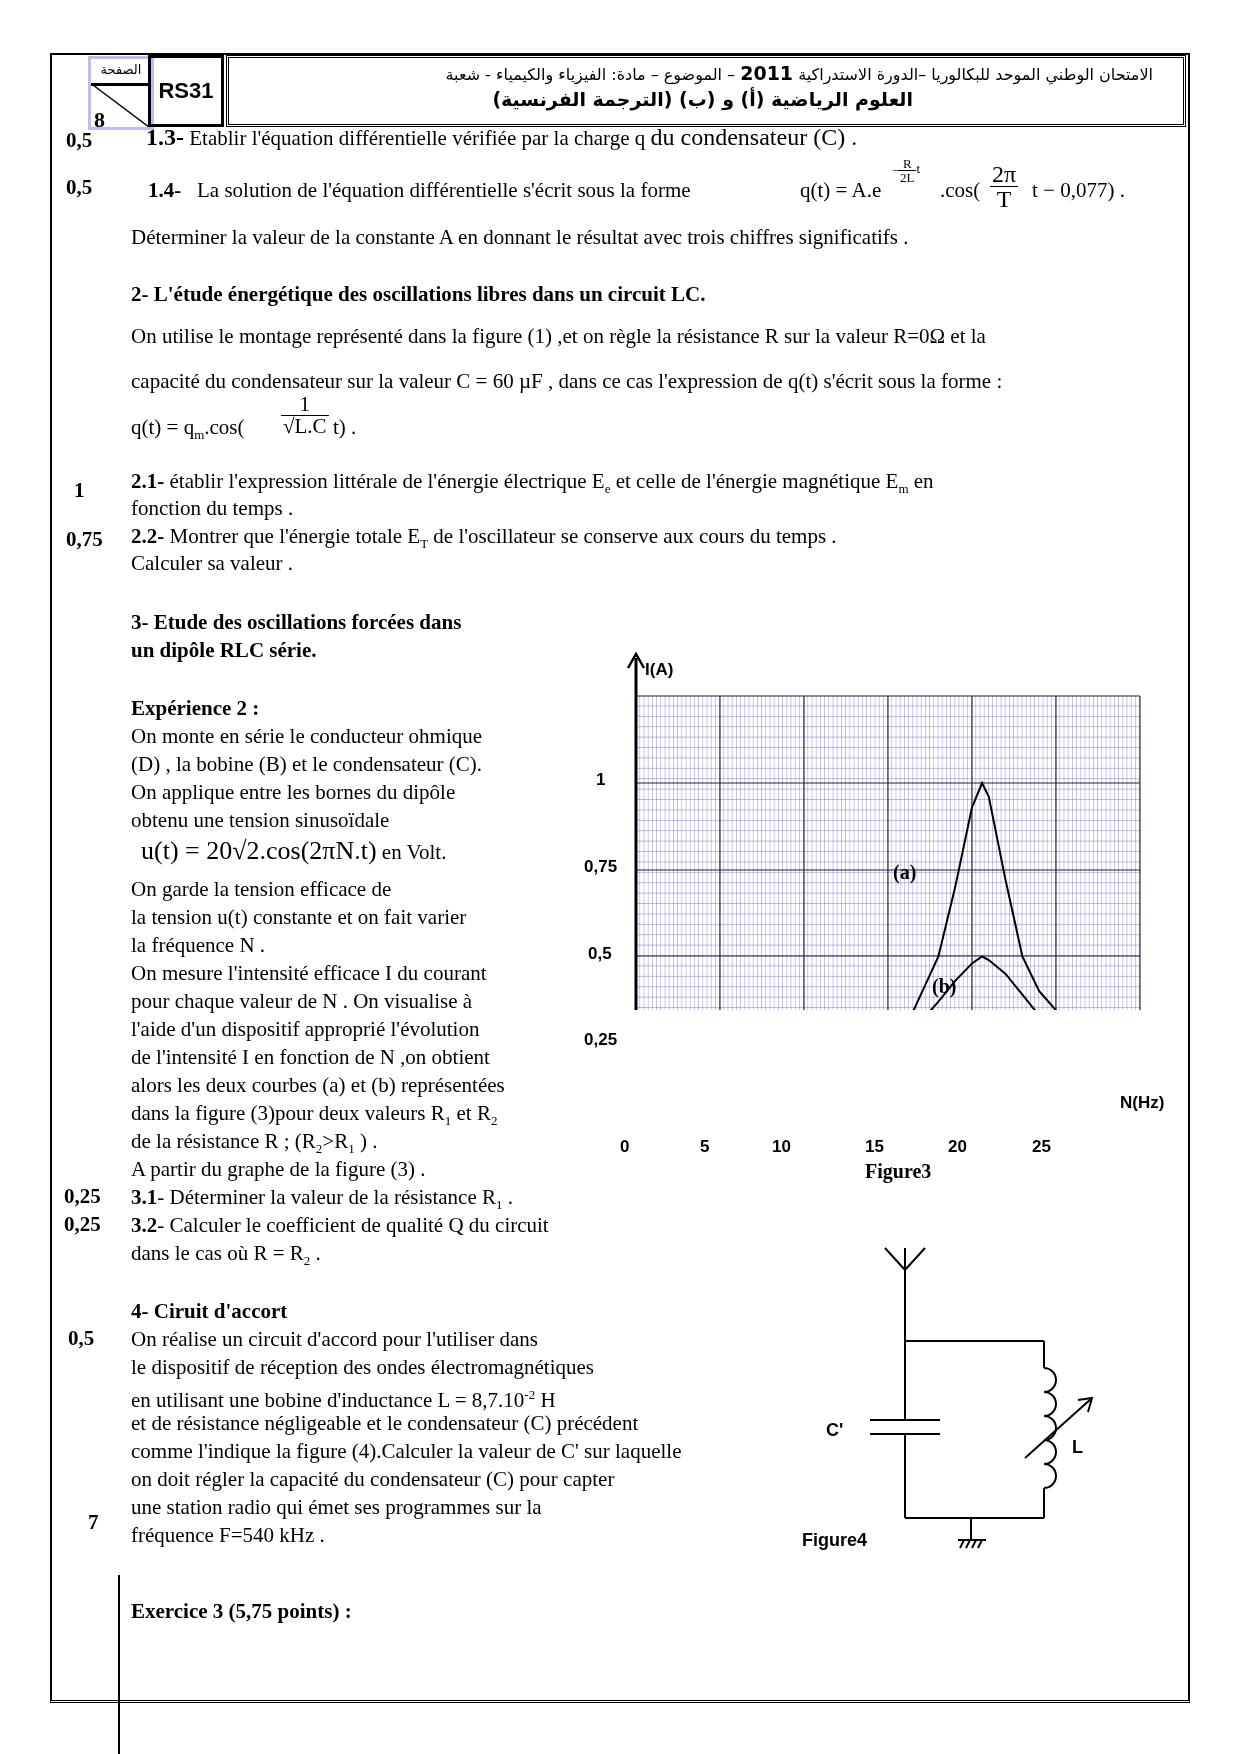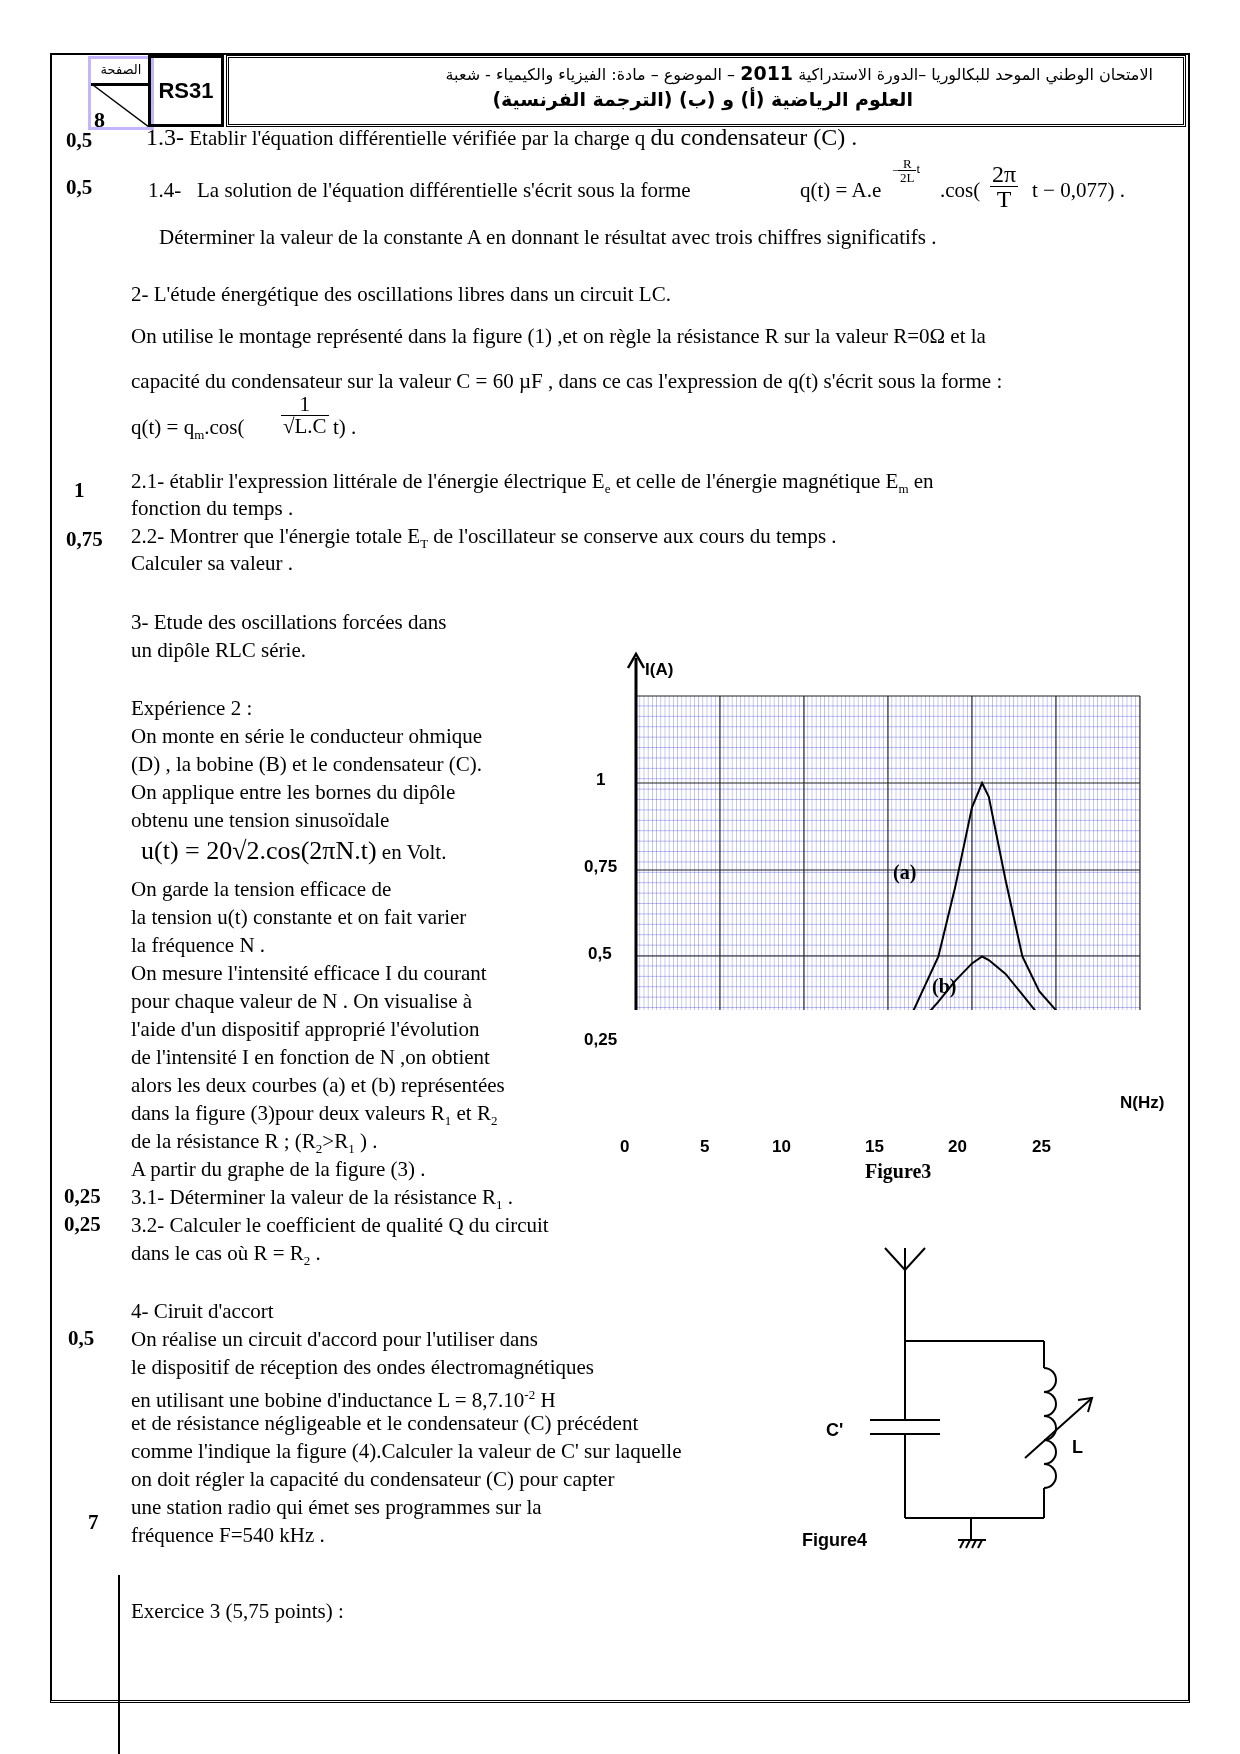--- a/index.html
+++ b/index.html
@@ -18,21 +18,21 @@
   .code-box { position:absolute; left:148px; top:55px; width:76px; height:72px; border:3px solid #000;
               box-sizing:border-box; font-family:"Liberation Sans", sans-serif; font-weight:bold;
               font-size:22px; line-height:66px; text-align:center; }
   .title-box { position:absolute; left:226px; top:55px; width:960px; height:72px; border:3px double #000;
                box-sizing:border-box; direction:rtl; font-family:"DejaVu Sans", sans-serif; }
   .title-box .l1 { position:absolute; right:30px; top:4px; font-size:16px; white-space:nowrap; }
   .title-box .l1 b { font-size:19px; }
   .title-box .l2 { position:absolute; right:270px; top:30px; font-size:19px; font-weight:bold; white-space:nowrap; }
   .mark { position:absolute; font-weight:bold; font-size:21px; }
   .t { position:absolute; font-size:21px; white-space:nowrap; line-height:26px; }
-  .bold { font-weight:normal; }
+  .bold { font-weight:bold; }
   .frac { display:inline-block; vertical-align:middle; text-align:center; line-height:1; }
   .frac .n { display:block; border-bottom:1px solid #000; padding:0 2px; }
   .frac .d { display:block; padding:0 2px; }
   sub, sup { font-size:13px; }
   .axis-lbl { position:absolute; font-family:"Liberation Sans", sans-serif; font-weight:bold; font-size:17px; }
   .fig-cap { position:absolute; font-weight:bold; font-size:20px; }
   .fig4-cap { position:absolute; font-family:"Liberation Sans", sans-serif; font-weight:bold; font-size:18px; }
 </style>
 </head>
 <body>
@@ -74,21 +74,21 @@
   <span style="position:absolute;top:-4px;left:98px;font-size:13px;">
     <span class="frac"><span class="n">R</span><span class="d">2L</span></span>t
   </span>
   <span style="position:absolute;left:92px;top:-2px;font-size:13px;">−</span>
   <span style="position:absolute;top:17px;left:140px;">.cos(</span>
   <span style="position:absolute;top:2px;left:190px;">
     <span class="frac" style="font-size:24px;"><span class="n">2π</span><span class="d">T</span></span>
   </span>
   <span style="position:absolute;top:17px;left:232px;">t − 0,077) .</span>
 </div>
-<div class="t" style="left:131px;top:224px;margin-left:28px;">Déterminer la valeur de la constante A en donnant le résultat avec trois chiffres significatifs .</div>
+<div class="t" style="left:131px;top:224px;">Déterminer la valeur de la constante A en donnant le résultat avec trois chiffres significatifs .</div>
 
 <div class="t bold" style="left:131px;top:281px;">2- L'étude énergétique des oscillations libres dans un circuit LC.</div>
 <div class="t" style="left:131px;top:323px;">On utilise le montage représenté dans la figure (1) ,et on règle la résistance R sur la valeur R=0Ω et la</div>
 <div class="t" style="left:131px;top:368px;">capacité du condensateur sur la valeur C = 60 µF , dans ce cas l'expression de q(t) s'écrit sous la forme :</div>
 <div class="t" style="left:131px;top:394px;height:60px;">
   <span style="position:absolute;top:20px;left:0;"><span>q(t) = q</span><sub>m</sub><span>.cos(</span></span>
   <span style="position:absolute;top:0;left:150px;"><span class="frac"><span class="n">1</span><span class="d">√L.C</span></span></span>
   <span style="position:absolute;top:20px;left:202px;">t) .</span>
 </div>
 

